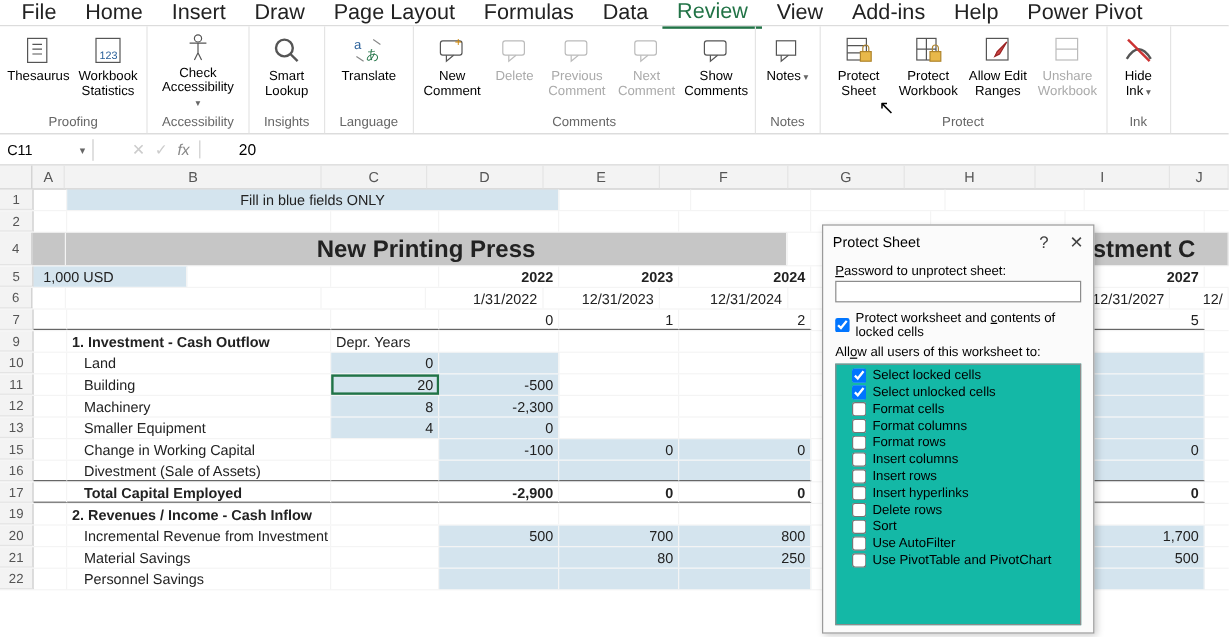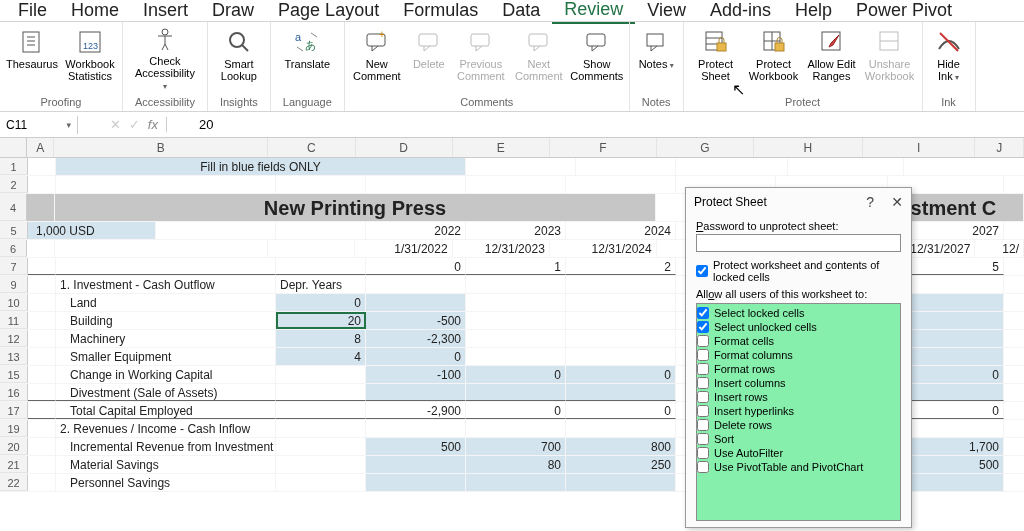--- a/index.html
+++ b/index.html
@@ -177,21 +177,21 @@
   border-right: 1px solid #f4f4f4;
   padding: 0 4px;
   line-height: 18px;
   overflow: hidden;
   white-space: nowrap;
 }
 .row.tall .cell { line-height: 22px; }
 .num { text-align: right; }
 .bluefill { background: #d4e4ee; }
 .grayfill { background: #c6c6c6; }
-.bold { font-weight: normal; }
+.bold { font-weight: bold; }
 .title { font-size: 20px; font-weight: bold; text-align: center; }
 .title2 { font-size: 20px; font-weight: bold; }
 .bottom-border { border-bottom: 1px solid #666; }
 .selected-cell {
   outline: 2px solid #217346;
   outline-offset: -2px;
 }
 
 
 .dialog {
@@ -233,22 +233,22 @@
   display: flex;
   align-items: center;
   gap: 5px;
   padding: 1px 0;
 }
 .dialog .check-row input { margin: 0; width: 12px; height: 12px; }
 .dialog .perm-list {
   border: 1px solid #8c8c8c;
   height: 218px;
   overflow-y: scroll;
-  background: #86efac;
-  padding: 2px 0;
+  background: #14b8a6;
+  padding: 2px 13px;
   margin-top: 3px;
 }
 .center-col { text-align: center; }
 .cursor {
   position: absolute;
   left: 732px;
   top: 80px;
   font-size: 16px;
   pointer-events: none;
 }

